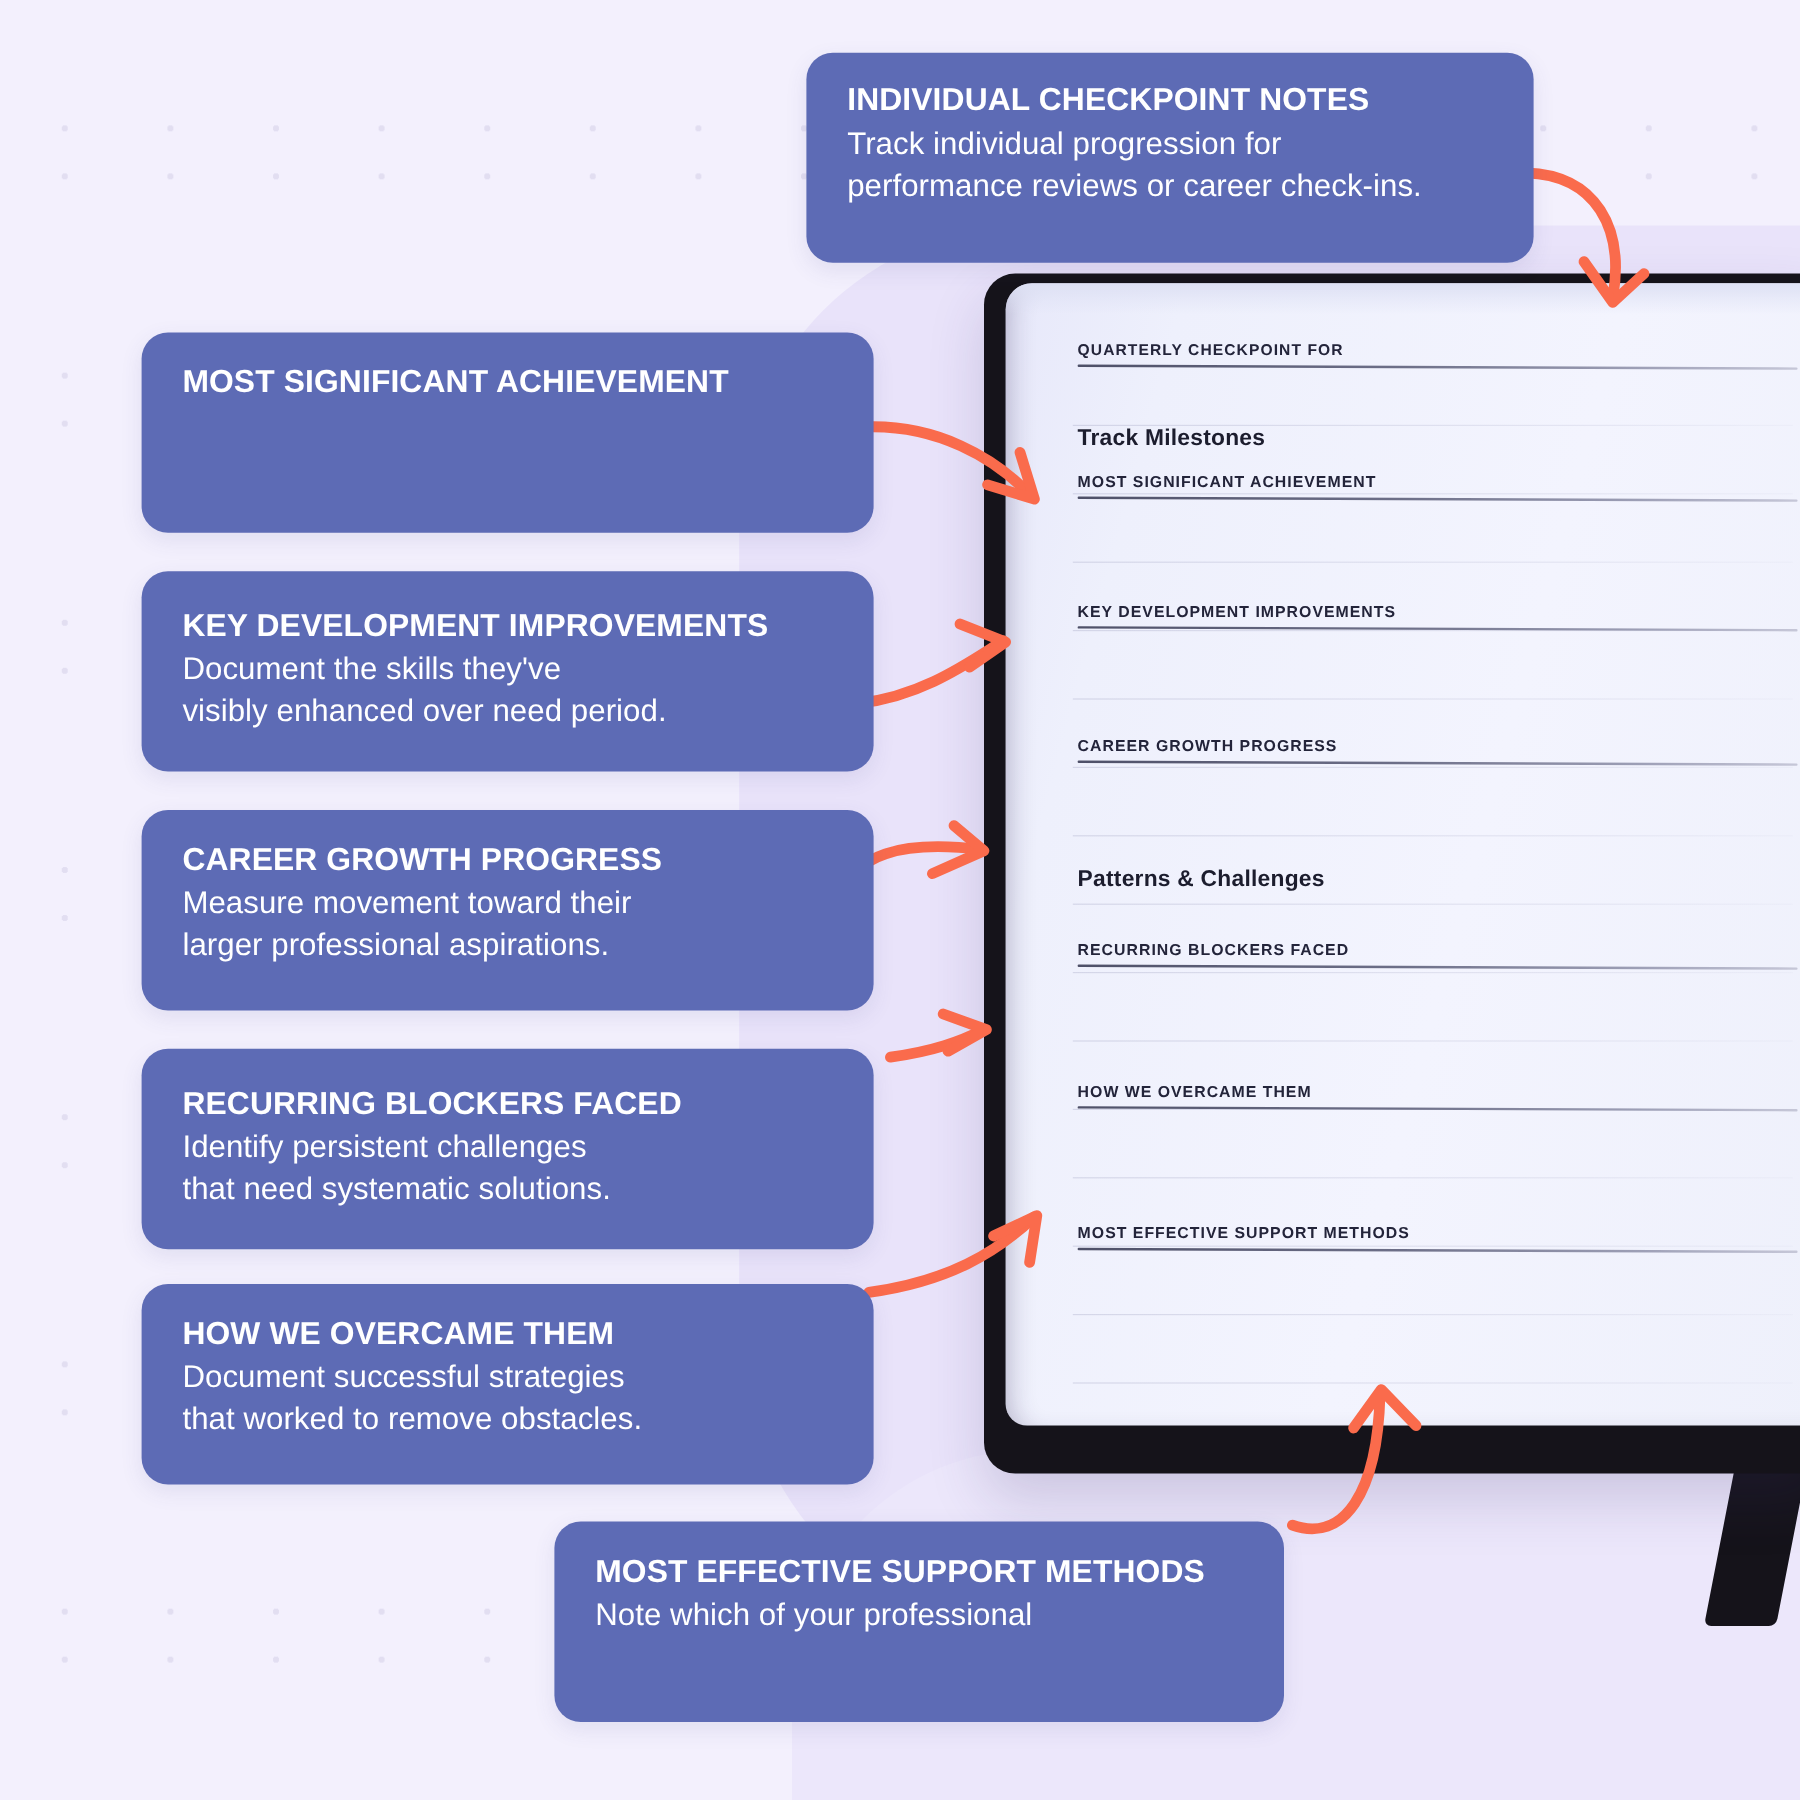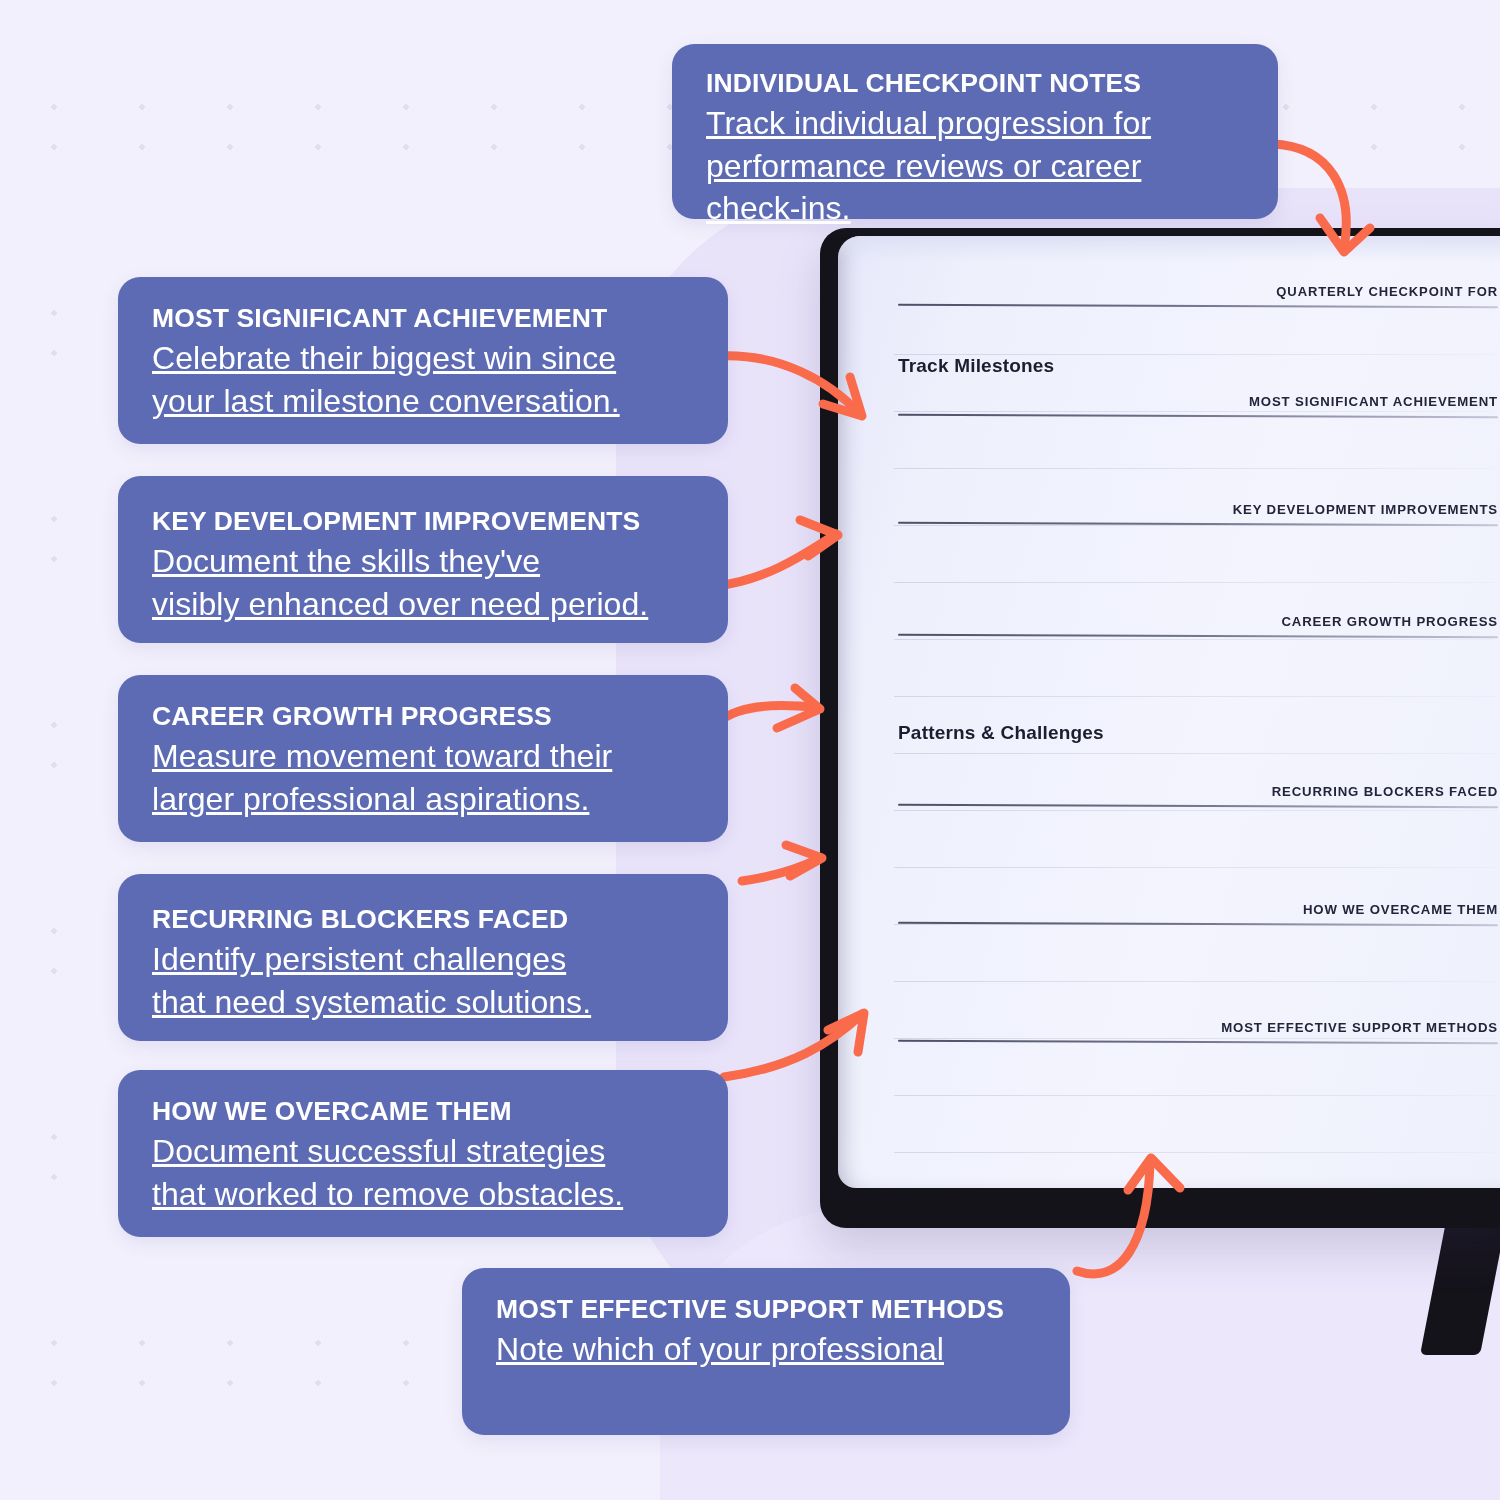--- a/index.html
+++ b/index.html
@@ -68,21 +68,21 @@
   }
   .page-inner{position:absolute;inset:0;padding:0;}
 
   
   .rule{
     position:absolute;left:56px;width:600px;height:1px;
     background:linear-gradient(90deg,rgba(150,152,185,.30),rgba(150,152,185,.17) 70%,rgba(150,152,185,.05));
   }
 
   
-  .field{position:absolute;left:60px;width:600px;text-align:right;}
+  .field{position:absolute;left:60px;width:600px;}
   .field .lbl{
     font-size:13.2px;font-weight:700;letter-spacing:.85px;
     color:#23243a;white-space:nowrap;
     font-family:"Liberation Sans",sans-serif;
   }
   .field .line{
     margin-top:6px;height:2px;width:600px;
     background:linear-gradient(90deg,#4e5068 0%,#6d6f88 45%,#9d9fb6 78%,#c6c7d8 100%);
     border-radius:2px;
     transform:rotate(.22deg);
@@ -103,23 +103,22 @@
     color:#fff;
     box-sizing:border-box;
     padding:26px 50px 30px 34px;
     box-shadow:0 6px 18px rgba(70,64,140,.10);
   }
   .callout .c-title{
     font-size:26.5px;font-weight:700;letter-spacing:.1px;
     line-height:1.14;margin:0 0 4px 0;
   }
   .callout .c-body{
-    font-size:32px;font-weight:400;line-height:1.33;margin:0;
+    font-size:26px;font-weight:400;line-height:1.33;margin:0;
     letter-spacing:.05px;
-    text-decoration:underline;
   }
   .callout .c-body span{display:block;}
 
   
   #c-top   {left:672px;top:44px;width:606px;height:175px;padding-top:24px;}
   #c-1     {left:118px;top:277px;width:610px;height:167px;}
   #c-2     {left:118px;top:476px;width:610px;height:167px;padding-top:30px;}
   #c-3     {left:118px;top:675px;width:610px;height:167px;}
   #c-4     {left:118px;top:874px;width:610px;height:167px;padding-top:30px;}
   #c-5     {left:118px;top:1070px;width:610px;height:167px;}
@@ -231,24 +230,20 @@
   <div class="callout" id="c-top">
     <p class="c-title">INDIVIDUAL CHECKPOINT NOTES</p>
     <p class="c-body">
       <span>Track individual progression for</span>
       <span>performance reviews or career check-ins.</span>
     </p>
   </div>
 
   <div class="callout" id="c-1">
     <p class="c-title">MOST SIGNIFICANT ACHIEVEMENT</p>
-    <p class="c-body">
-      <span>Celebrate their biggest win since</span>
-      <span>your last milestone conversation.</span>
-    </p>
   </div>
 
   <div class="callout" id="c-2">
     <p class="c-title">KEY DEVELOPMENT IMPROVEMENTS</p>
     <p class="c-body">
       <span>Document the skills they've</span>
       <span>visibly enhanced over need period.</span>
     </p>
   </div>
 

